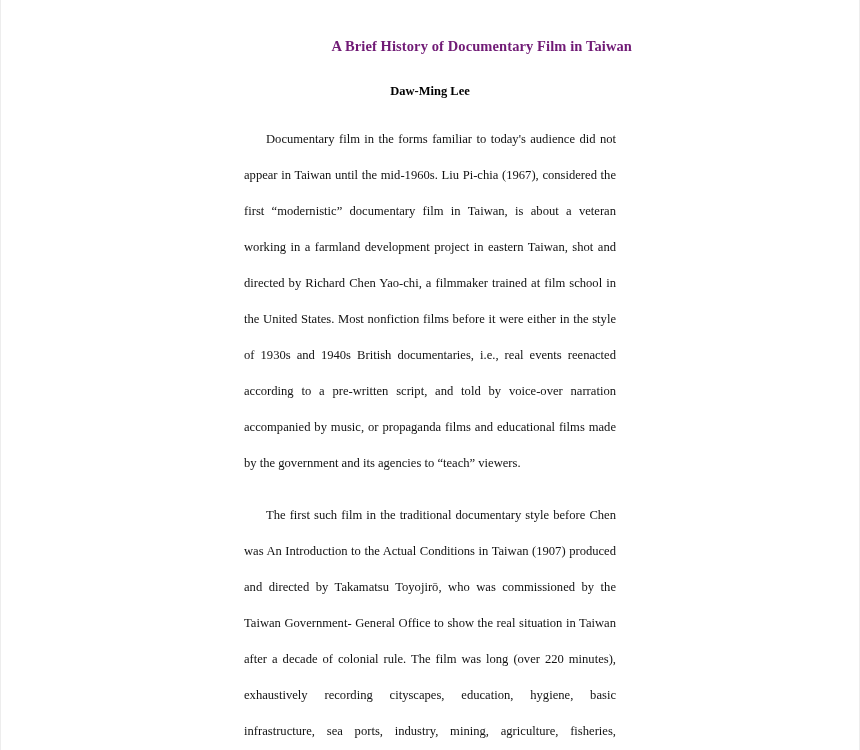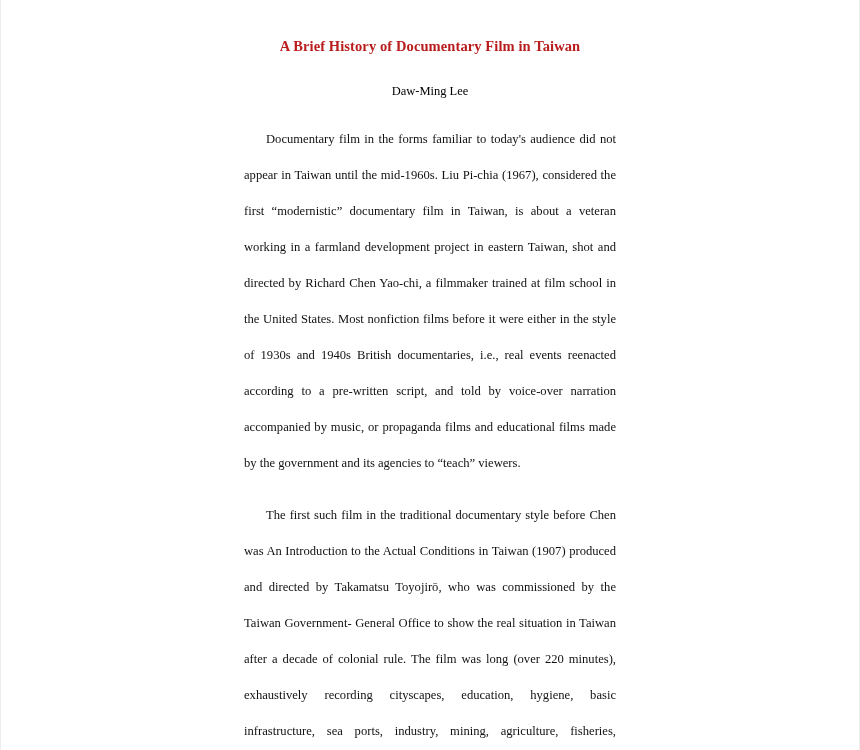--- a/index.html
+++ b/index.html
@@ -15,31 +15,31 @@
   .page {
     position: relative;
     width: 860px;
     height: 750px;
     background: #ffffff;
     box-sizing: border-box;
     padding: 26px 228px 0 228px;
     overflow: hidden;
   }
   .doc-title {
-    text-align: center;
+    text-align: right;
     font-weight: bold;
     font-size: 14.5px;
     line-height: 1.4;
     margin: 10px 0 0 0;
-    color: #b91c1c;
+    color: #701a75;
     letter-spacing: 0.1px;
   }
   .doc-author {
     text-align: center;
-    font-weight: normal;
+    font-weight: bold;
     font-size: 12.5px;
     margin: 28px 0 0 0;
     color: #000;
   }
   .body-text {
     margin-top: 22px;
   }
   p.para {
     margin: 16px;
     font-size: 12.6px;

